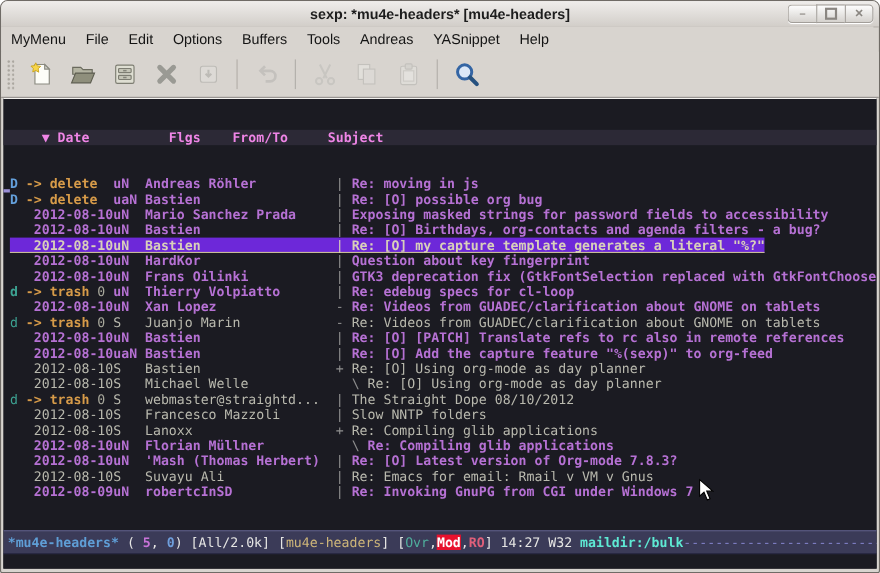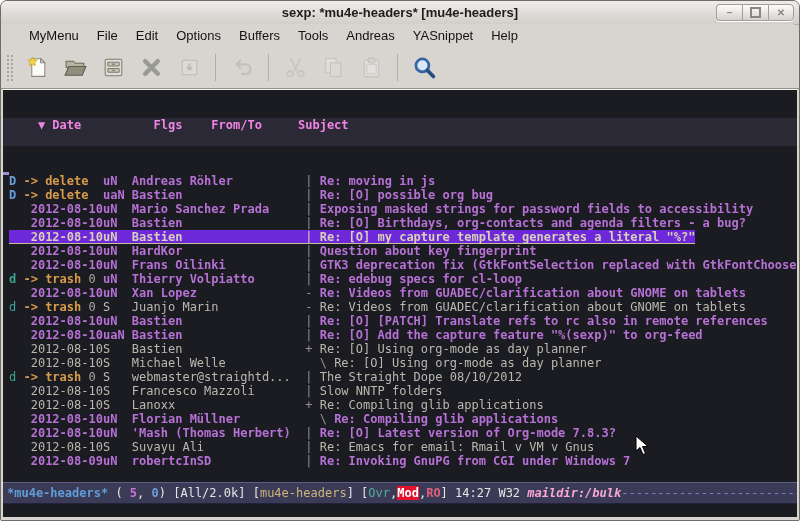--- a/index.html
+++ b/index.html
@@ -24,21 +24,21 @@
     display:flex;align-items:center;justify-content:center;
     font-size:10px;line-height:10px;font-weight:bold;color:#8a8681;
   }
   .winbtn:first-child{border-radius:4px 0 0 4px;}
   .winbtn:last-child{border-right:1px solid #a29e99;border-radius:0 4px 4px 0;}
   .maxglyph{width:7px;height:7px;border:2px solid #8a8681;display:inline-block;}
   
   .menubar{
     position:absolute;top:23px;left:0;right:5px;height:23px;
     background:#d8d4cf;display:flex;align-items:center;
-    font-size:13px;color:#141414;padding-left:19px;
+    font-size:13px;color:#141414;padding-left:0;
   }
   .menuitem{padding:3px 9px;cursor:default;}
   
   .toolbar{
     position:absolute;top:46px;left:0;right:0;height:42px;
     background:#d8d4cf;border-bottom:1px solid #96928d;
     display:flex;align-items:center;padding-left:3px;box-sizing:border-box;
   }
   .grip{
     width:7px;height:28px;margin:0 5px 0 2px;
@@ -50,21 +50,21 @@
   .tbtn.disabled{opacity:.42;filter:grayscale(.6);}
   .tsep{width:1px;height:27px;background:#b1ada8;margin:0 7px;}
   
   .emacs{
     position:absolute;top:88px;left:2px;right:2px;bottom:3px;
     background:#1b1b22;border-top:1px solid #f4f2ef;
     font-family:"DejaVu Sans Mono",monospace;font-size:12px;line-height:14px;
     white-space:pre;overflow:hidden;color:#b9b9ae;
   }
   .hline{
-    height:28px;line-height:15px;background:#2c2936;
+    height:14px;line-height:15px;background:#2c2936;
     color:#ef85e6;font-weight:bold;
   }
   .rows{padding-left:6px;}
   .hline{padding-left:6px;}
   .mrow{height:14px;}
   .linecontent{display:inline-block;height:14px;}
   
   .st-unread,.st-unread .c-date,.st-unread .c-flags,.st-unread .c-from,.st-unread .c-subj{color:#b671d4;font-weight:bold;}
   .st-read,.st-read .c-date,.st-read .c-flags,.st-read .c-from,.st-read .c-subj{color:#b9b9ae;font-weight:normal;}
   .c-thread{color:#8f8f8f;font-weight:normal;}
@@ -85,21 +85,21 @@
     padding-left:4px;overflow:hidden;font-size:12px;white-space:pre;
   }
   .ml-fg{color:#e6e6e4;}
   .ml-buf{color:#5f9ed6;font-weight:bold;}
   .ml-num-mag{color:#c873d8;font-weight:bold;}
   .ml-num-blue{color:#6f9edc;font-weight:bold;}
   .ml-mode{color:#cdb579;}
   .ml-ovr{color:#4fae9c;}
   .ml-modflag{color:#ffffff;background:#e8112d;font-weight:bold;text-align:right;}
   .ml-ro{color:#e0607a;font-weight:bold;}
-  .ml-dir{color:#f9a8d4;font-weight:bold;font-style:italic;}
+  .ml-dir{color:#5eead4;font-weight:bold;}
   .ml-dash{color:#8080c8;}
   .echo{position:absolute;left:0;right:0;bottom:0;height:13px;background:#1b1b22;}
   
   .mousecursor{position:absolute;left:632px;top:345px;width:14px;height:21px;z-index:50;}
 </style>
 </head>
 <body>
 
 <div id="window">
 

